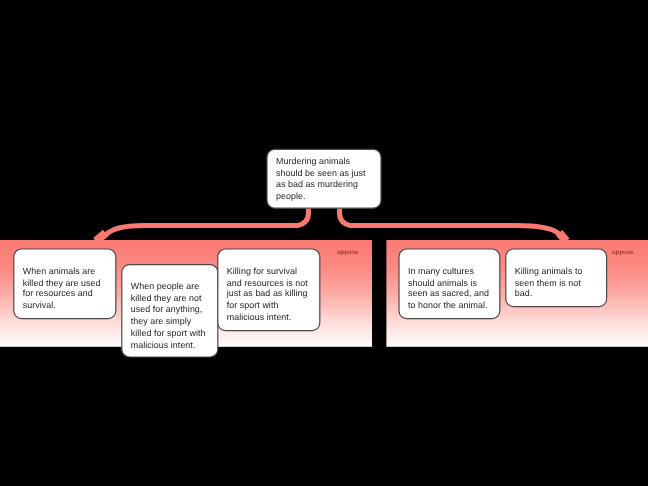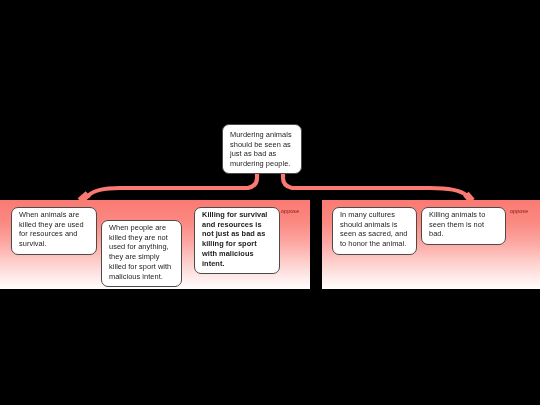--- a/index.html
+++ b/index.html
@@ -25,21 +25,21 @@
     width: 540px;
     height: 405px;
     pointer-events: none;
   }
 
   
   .root-node {
     position: absolute;
     left: 222px;
     top: 124px;
-    width: 80px;
+    width: 96px;
     box-sizing: border-box;
     background: #ffffff;
     border: 1px solid #4a4a4a;
     border-radius: 7px;
     padding: 5px 6px 5px 7px;
     font-size: 7.4px;
     line-height: 9.6px;
     color: #1c1c1c;
     letter-spacing: 0.05px;
     z-index: 5;
@@ -74,31 +74,31 @@
   .group-panel.left  .group-label { left: 281px; }
   .group-panel.right .group-label { left: 188px; }
 
   
   .card {
     position: absolute;
     box-sizing: border-box;
     background: #ffffff;
     border: 1px solid #4a4a4a;
     border-radius: 7px;
-    padding: 2px 6px 5px 7px;
+    padding: 13px 6px 5px 7px;
     font-size: 7.4px;
     line-height: 9.7px;
     color: #1c1c1c;
     letter-spacing: 0.05px;
     z-index: 4;
   }
 
   .card.c1 { left: 11px;  top: 207px; width: 86px; }
   .card.c2 { left: 101px; top: 220px; width: 81px; }
-  .card.c3 { left: 194px; top: 207px; width: 86px; font-weight: bold; }
+  .card.c3 { left: 181px; top: 207px; width: 86px; }
   .card.c4 { left: 332px; top: 207px; width: 85px; }
   .card.c5 { left: 421px; top: 207px; width: 85px; }
 </style>
 </head>
 <body>
 
 <div id="canvas">
 
   <svg id="connectors" viewBox="0 0 540 405" xmlns="http://www.w3.org/2000/svg">
 

